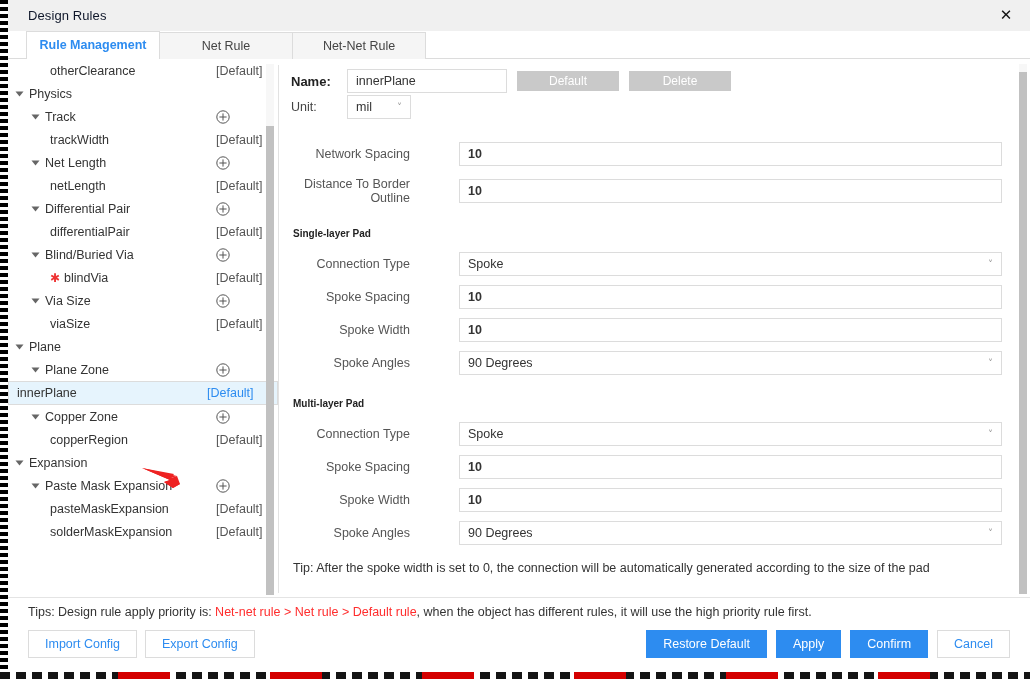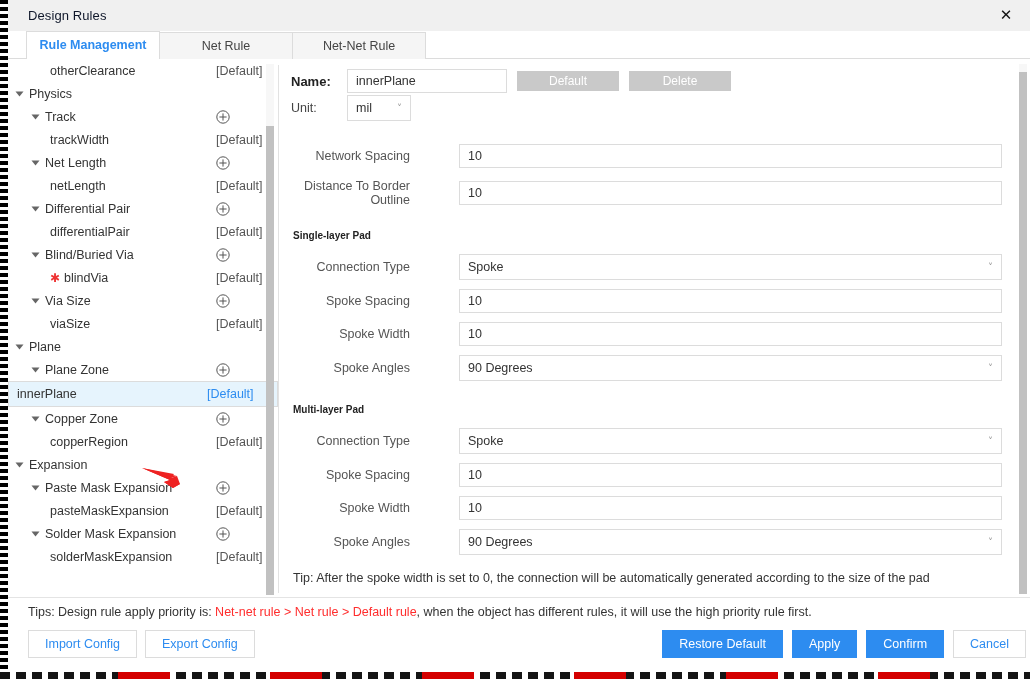--- a/index.html
+++ b/index.html
@@ -131,24 +131,24 @@
     font-size:12.5px;color:#555;text-align:right;flex:none;
     width:128px;padding-right:9px;box-sizing:border-box;line-height:15px;
   }
   .inp{
     height:24px;border:1px solid #dcdcdc;background:#fff;
     font-size:12.5px;color:#333;padding:0 8px;box-sizing:border-box;
     line-height:22px;white-space:nowrap;overflow:hidden;
     font-family:"Liberation Sans",sans-serif;
     display:flex;align-items:center;
   }
-  .inp.wide{flex:1 1 auto;}
+  .inp.wide{flex:1 1 auto;font-weight:bold;}
   .sel{
     height:24px;border:1px solid #dcdcdc;background:#fff;
-    font-size:12.5px;color:#333;padding:12px 8px;box-sizing:border-box;
+    font-size:12.5px;color:#333;padding:4px 8px;box-sizing:border-box;
     display:flex;align-items:center;justify-content:space-between;
     cursor:pointer;
   }
   .sel .chev{font-size:10px;color:#999;margin-left:6px;font-family:"DejaVu Sans",sans-serif;}
 
   #name-row{display:flex;align-items:center;margin-bottom:0;}
   #name-label{font-size:13px;font-weight:bold;color:#222;width:56px;flex:none;}
   #name-input{width:160px;}
   .gbtn{
     height:20px;min-width:54px;padding:0 24px;margin-left:10px;
@@ -178,21 +178,21 @@
   #form-thumb{position:absolute;left:0;width:8px;background:#c1c1c1;}
 
   
   #footer{flex:none;background:#fff;}
   #tips-bar{
     border-top:1px solid #e4e4e4;
     font-size:12.5px;color:#333;padding:7px 0 7px 20px;
   }
   #tips-bar .red{color:#ff2d2d;}
   #btn-row{
-    display:flex;align-items:center;padding:4px 4px 14px 20px;
+    display:flex;align-items:center;padding:4px 20px 14px 20px;
   }
   .btn{
     height:28px;min-width:64px;padding:0 16px;
     font-size:12.5px;display:flex;align-items:center;justify-content:center;
     box-sizing:border-box;cursor:pointer;
     font-family:"Liberation Sans",sans-serif;
   }
   .btn.ghost{
     background:#fff;border:1px solid #dcdcdc;color:#2d8cf0;margin-right:8px;
   }
@@ -374,31 +374,20 @@
                 <circle cx="7" cy="7" r="6.2" fill="none" stroke="#555" stroke-width="1"></circle>
                 <line x1="7" y1="3.4" x2="7" y2="10.6" stroke="#555" stroke-width="1"></line>
                 <line x1="3.4" y1="7" x2="10.6" y2="7" stroke="#555" stroke-width="1"></line>
               </svg>
             </span>
           </div>
           <div class="trow indent2">
             <span style="display: inline-block; width: 0px; flex: 0 0 auto;"></span>
             <span class="tlabel">pasteMaskExpansion</span>
             <span class="tright">[Default]</span>
-          </div>
-          <div class="trow indent1">
-            <span class="caret"></span>
-            <span class="tlabel">Solder Mask Expansion</span>
-            <span class="plus">
-              <svg width="14" height="14" viewBox="0 0 14 14">
-                <circle cx="7" cy="7" r="6.2" fill="none" stroke="#555" stroke-width="1"></circle>
-                <line x1="7" y1="3.4" x2="7" y2="10.6" stroke="#555" stroke-width="1"></line>
-                <line x1="3.4" y1="7" x2="10.6" y2="7" stroke="#555" stroke-width="1"></line>
-              </svg>
-            </span>
           </div>
           <div class="trow indent2">
             <span style="display: inline-block; width: 0px; flex: 0 0 auto;"></span>
             <span class="tlabel">solderMaskExpansion</span>
             <span class="tright">[Default]</span>
           </div>
         </div>
       <div id="tree-scroll">
         <div id="tree-thumb" style="top: 62px; bottom: 0px;"></div>
       </div>

